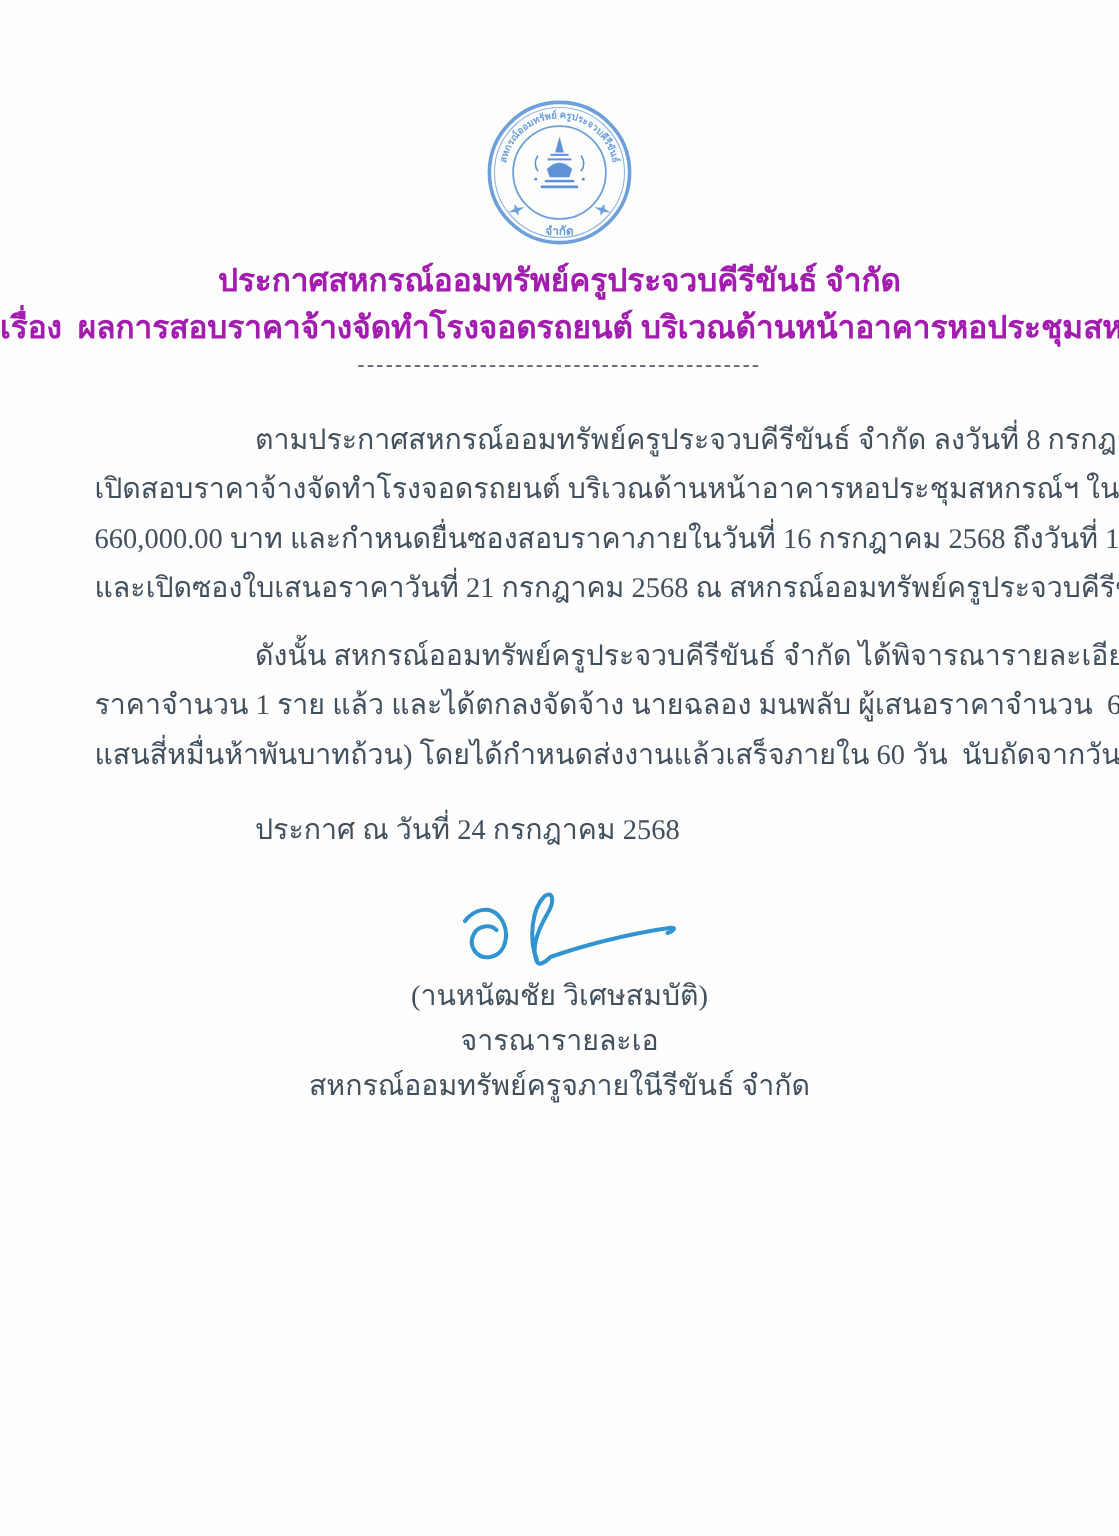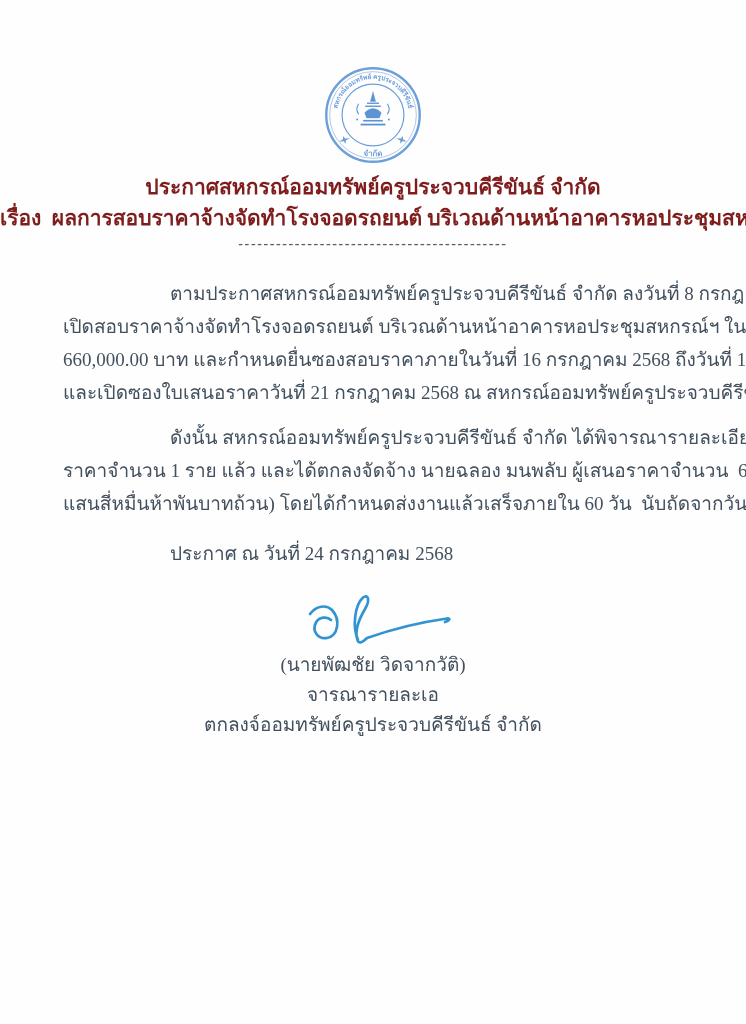--- a/index.html
+++ b/index.html
@@ -24,21 +24,21 @@
   }
   .title-block {
     position: absolute;
     top: 172px;
     left: 0;
     width: 746px;
     text-align: center;
     font-weight: bold;
     font-size: 21px;
     line-height: 31px;
-    color: #7f1d1d;
+    color: #a21caf;
   }
   .title-line { white-space: pre; }
   .divider {
     position: absolute;
     top: 236px;
     left: 0;
     width: 746px;
     text-align: center;
     font-size: 14px;
     letter-spacing: 1.6px;
@@ -141,18 +141,18 @@
   <div class="signature-wrap">
     <svg viewBox="0 0 160 60" width="160" height="60">
       <g fill="none" stroke="#3194d1" stroke-width="2.7" stroke-linecap="round">
         <path d="M10 24 C16 16 26 14 32 20 C41 30 38 46 27 48 C18 49.5 11.5 41 16 32.5 C19 27 27 26 31 30"></path>
         <path d="M58 50 C52 36 55 15 63 7.5 C68 3.5 70.5 10 65 19 C58 31 54.5 42 57.5 50 C58.5 54.5 63 52 67 48 C84 42 115 33 147 28.5 C151 28 149.5 30.5 145 32"></path>
       </g>
     </svg>
   </div>
 
   <div class="sign-block">
-    <div class="sign-line">(นายพัฒชัย วิดจากวัติ)</div>
+    <div class="sign-line">(านหนัฒชัย วิเศษสมบัติ)</div>
     <div class="sign-line">จารณารายละเอ</div>
-    <div class="sign-line">ตกลงจ์ออมทรัพย์ครูประจวบคีรีขันธ์ จำกัด</div>
+    <div class="sign-line">สหกรณ์ออมทรัพย์ครูจภายในีรีขันธ์ จำกัด</div>
   </div>
 
 </div>
 
 </body></html>

